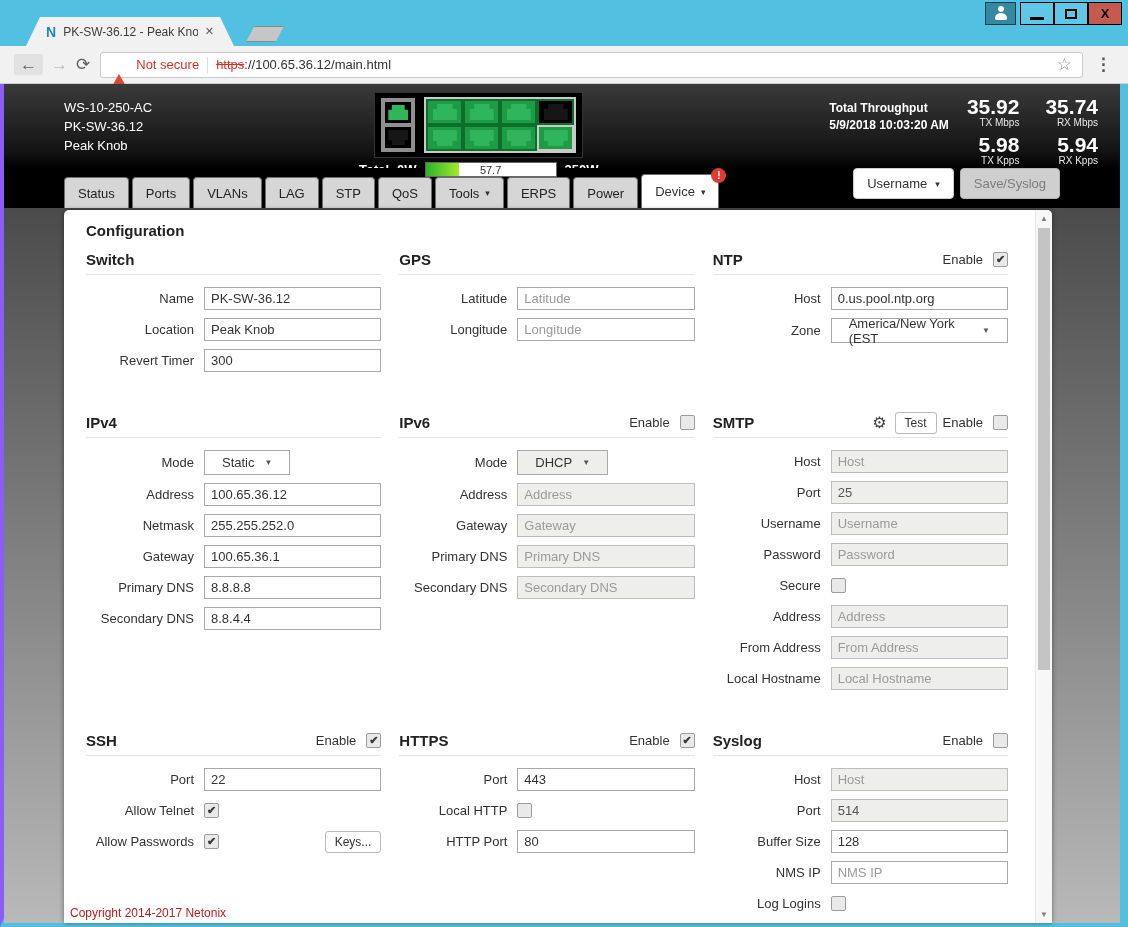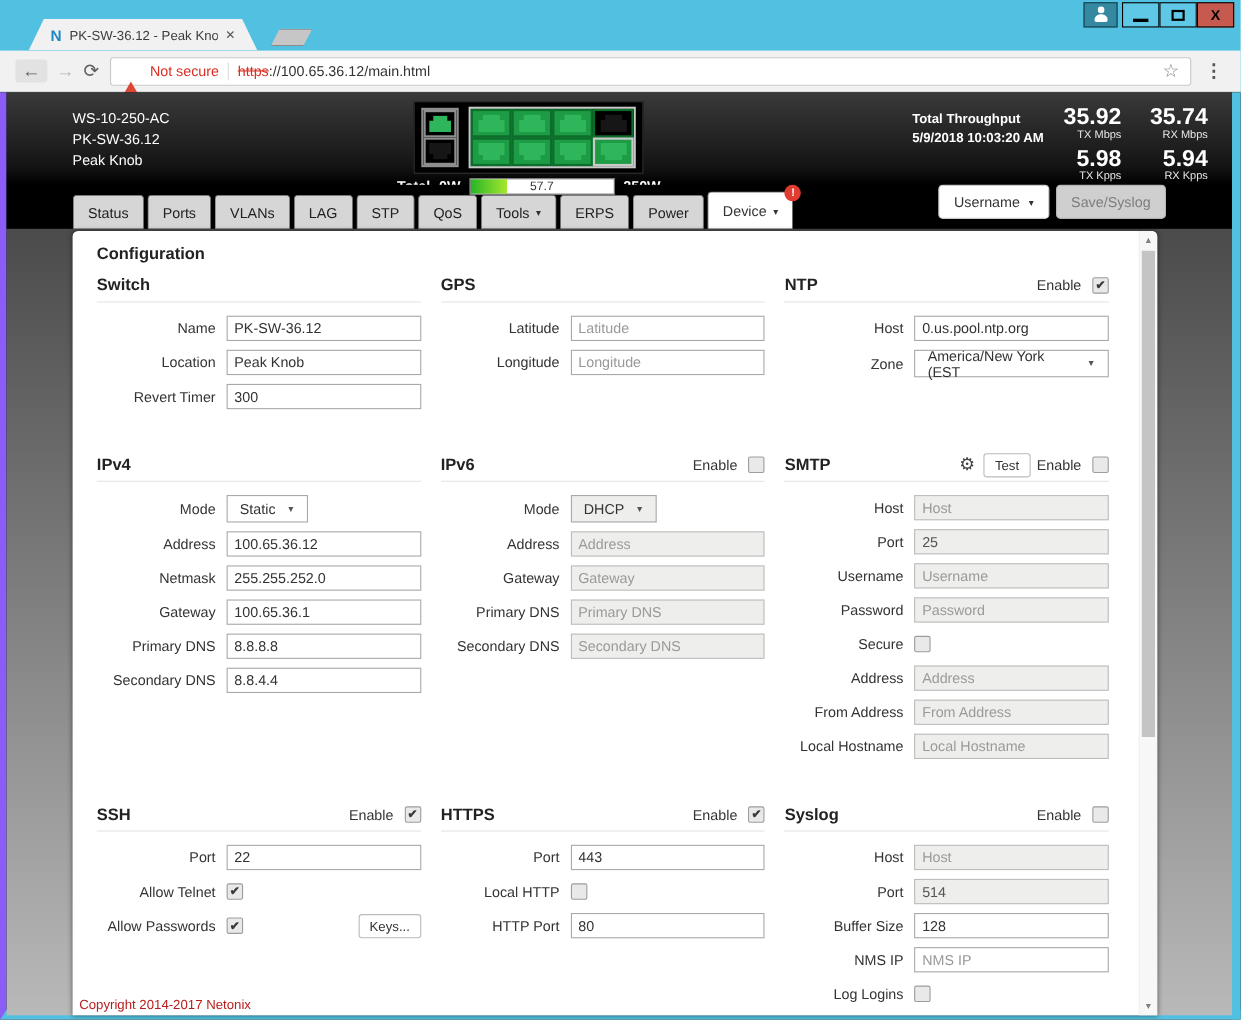--- a/index.html
+++ b/index.html
@@ -39,21 +39,21 @@
   .warn-bang { position:absolute; left:0; top:4px; width:16px; text-align:center; color:#fff; font-size:9px; font-weight:bold; }
   .ns-text { color:#d93025; font-size:13px; white-space:nowrap; }
   .divider { width:1px; height:16px; background:#ddd; }
   .url-text { font-size:13px; color:#333; white-space:nowrap; }
   .scheme { color:#d93025; text-decoration:line-through; }
   .star { margin-left:auto; font-size:17px; color:#8a8a8a; }
   .kebab { font-size:17px; color:#555; margin:0 6px; font-weight:bold; }
 
   
   .content { position:absolute; top:84px; bottom:0; left:0; right:0;
-    border-left:6px solid #8b5cf6; border-right:8px solid #52c1e1; border-bottom:9px solid #52c1e1;
+    border-left:4px solid #8b5cf6; border-right:8px solid #52c1e1; border-bottom:9px solid #52c1e1;
     display:flex; flex-direction:column; background:#000; }
 
   
   .app-header { height:84px; background:linear-gradient(180deg,#3a3a3a 0%,#141414 80%,#000 100%);
     display:flex; color:#fff; padding:8px 14px 0 60px; }
   .dev-info { width:295px; font-size:13px; line-height:19px; padding-top:6px; }
   .center-block { display:flex; flex-direction:column; align-items:center; }
   .port-panel { background:#000; border:1px solid #333; padding:4px 6px; display:flex; gap:9px; align-items:center; }
   .pgroup-left { border:2px solid #8f8f8f; display:flex; flex-direction:column; }
   .pgroup-right { border:2px solid #c9c9c9; display:grid; grid-template-columns:repeat(4,1fr); }
@@ -104,21 +104,21 @@
     display:inline-flex; align-items:center; justify-content:center; font-size:11px; color:#3a3a3a; font-weight:bold; flex:0 0 auto; }
   .cb[data-checked="true"]::before { content:"\2714"; margin-top:-1px; }
   .frow { display:flex; align-items:center; margin-bottom:8px; min-height:23px; }
   .flabel { flex:0 0 118px; text-align:right; padding-right:10px; font-size:13px; color:#333; }
   .fctrl { flex:1; display:flex; align-items:center; }
   input.txt { width:100%; height:23px; border:1px solid #a9a9a9; padding:2px 6px; font:13px "Liberation Sans",sans-serif; color:#333; background:#fff; }
   input.txt::placeholder { color:#999; opacity:1; }
   input.txt.dis { background:#eeeeec; border-color:#bdbdbd; color:#555; }
   input.txt.dis::placeholder { color:#9a9a9a; }
   .sel { height:25px; border:1px solid #a9a9a9; background:#fff; display:inline-flex; align-items:center;
-    padding:0 11px; font-size:13px; color:#333; gap:10px; }
+    padding:0 17px; font-size:13px; color:#333; gap:10px; }
   .sel.full { width:100%; justify-content:space-between; }
   .sel.dis { background:#eeeeec; }
   .scaret { font-size:8px; color:#555; }
   .btn-small { border:1px solid #bbb; background:#fff; border-radius:3px; font-size:12px; padding:2px 9px; color:#333; height:22px; }
   .gear { font-size:16px; color:#444; line-height:1; margin-right:2px; }
   .copyright { position:absolute; bottom:3px; left:6px; font-size:12px; color:#b91c1c; }
   .sbar { position:absolute; top:0; right:0; bottom:0; width:17px; background:#f7f7f7; border-left:1px solid #e8e8e8; border-radius:0 5px 0 0; }
   .sb-arrow { position:absolute; left:0; right:0; text-align:center; font-size:8px; color:#808080; }
   .sb-up { top:4px; } .sb-dn { bottom:4px; }
   .sb-thumb { position:absolute; top:18px; left:2px; right:2px; height:62%; background:#c4c4c4; }

